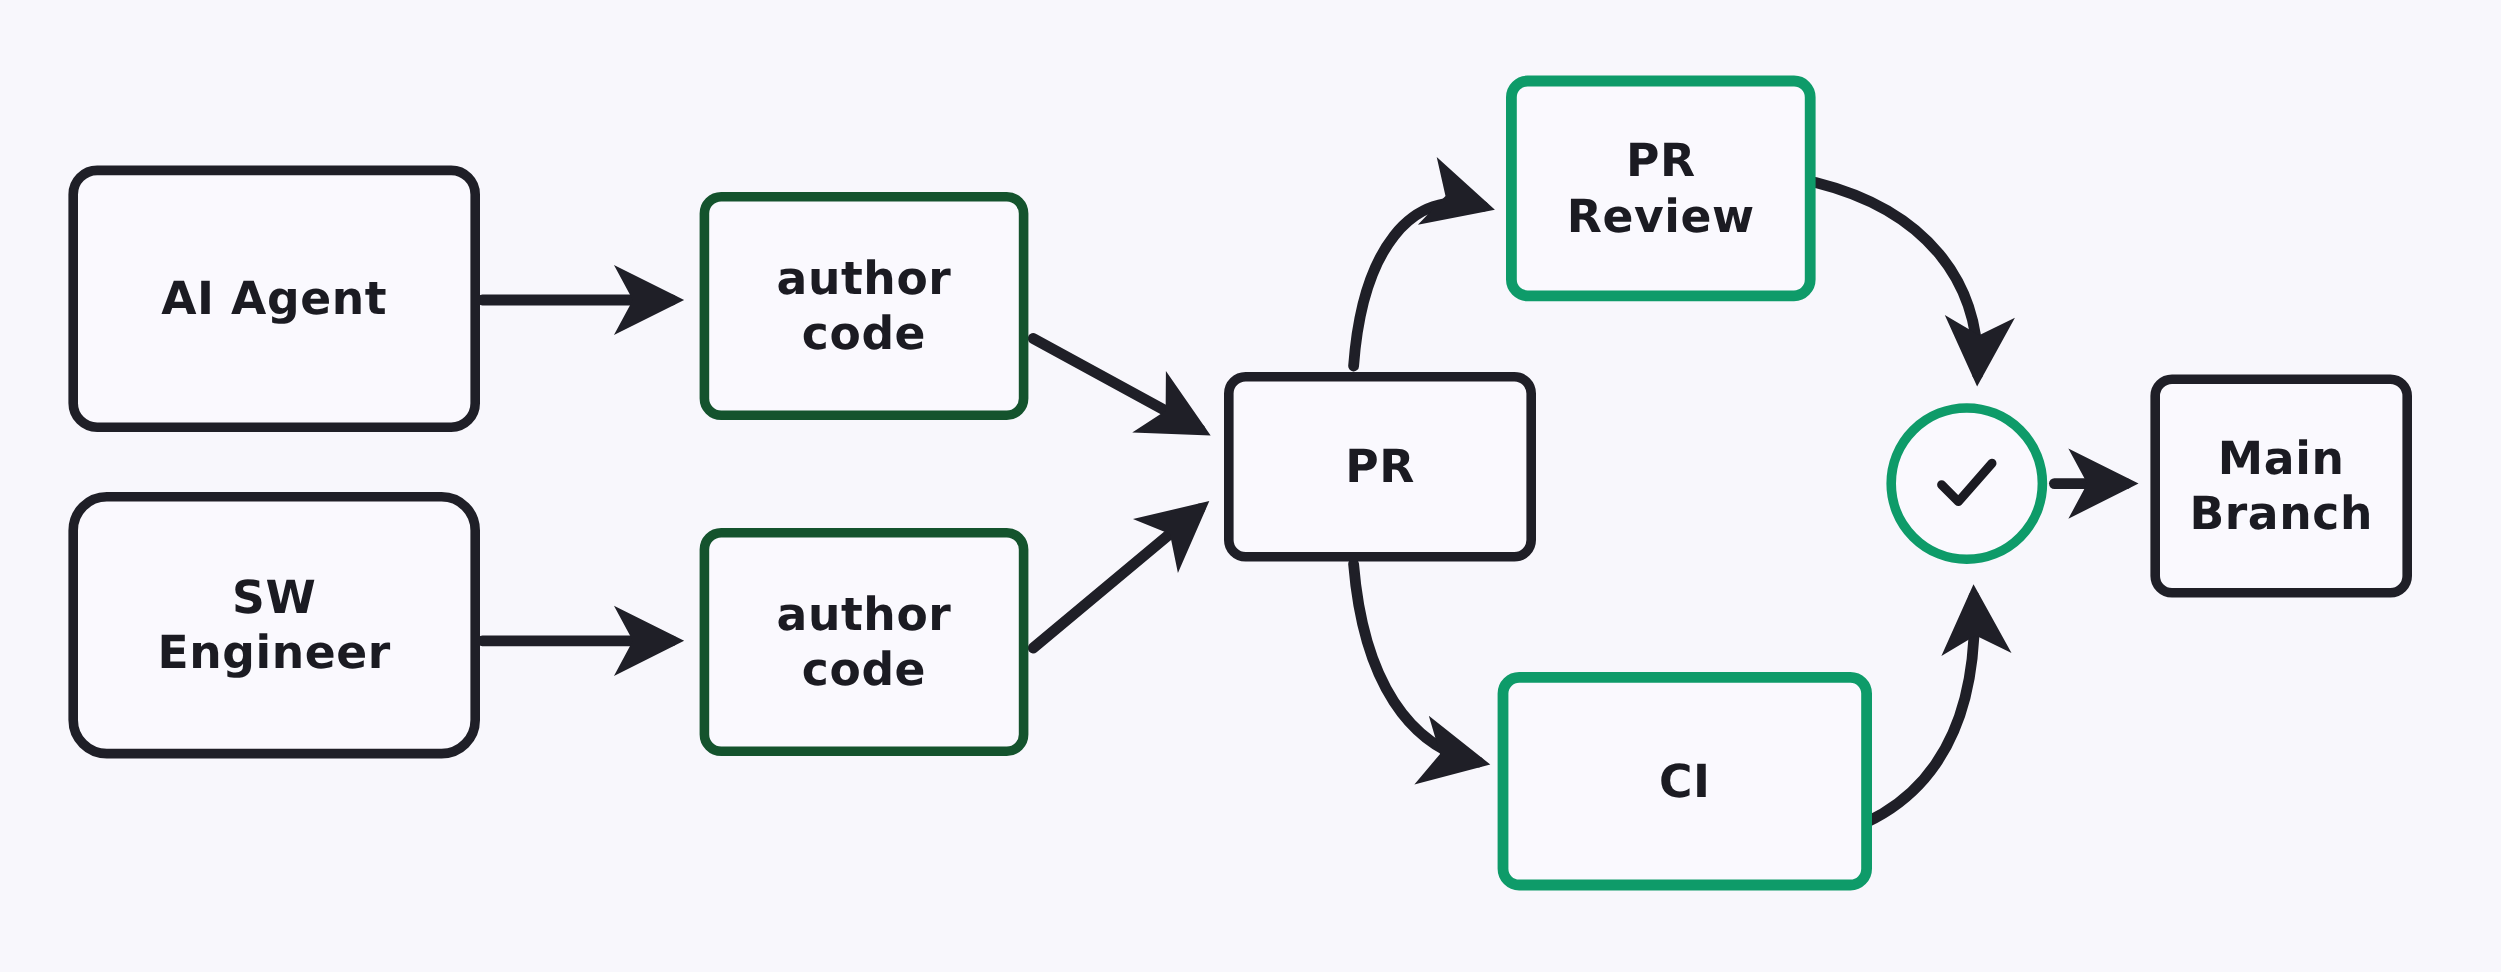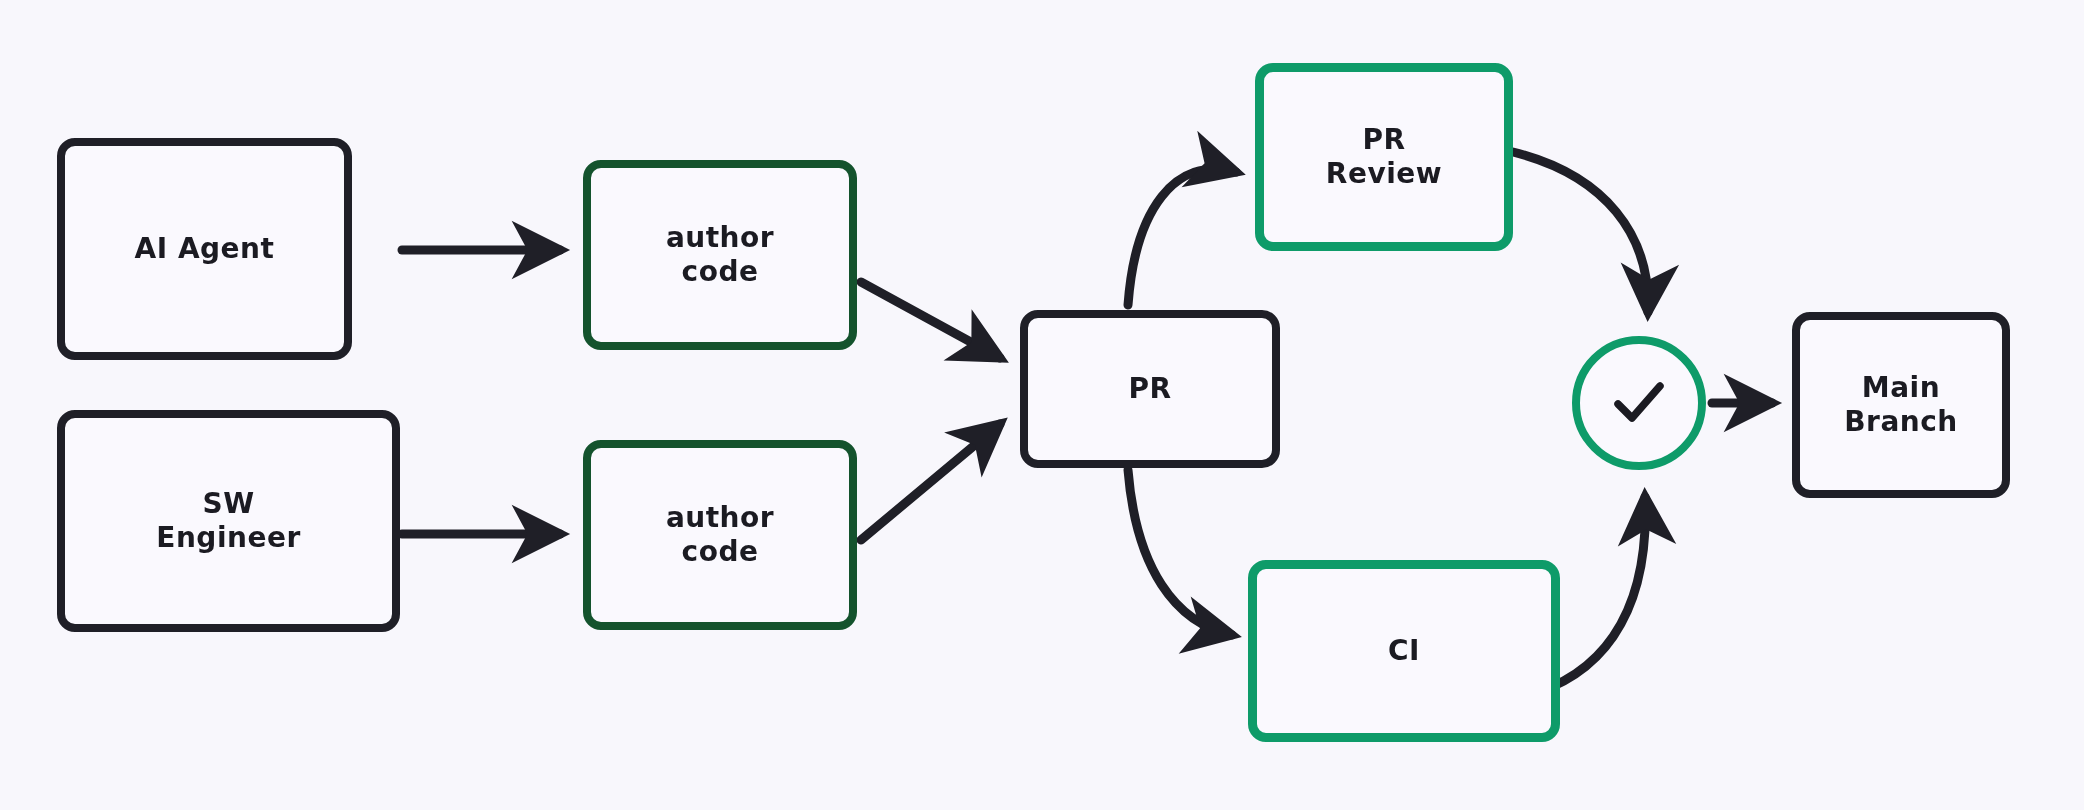--- a/index.html
+++ b/index.html
@@ -36,21 +36,21 @@
     border-radius: 18px;
     text-align: center;
     z-index: 3;
   }
   .node .label {
     font-family: "DejaVu Sans", sans-serif;
     font-weight: 700;
     color: #1b1b22;
     letter-spacing: 0.5px;
     line-height: 1.22;
-    font-size: 28px;
+    font-size: 38px;
     white-space: pre-line;
   }
   .node.dark {
     border: 8px solid #1f1f27;
   }
   .node.blue {
     border: 8px solid #14532d;
   }
   .node.green {
     border: 9px solid #0e9b69;
@@ -97,25 +97,25 @@
       <path d="M 1128 470 C 1136 568 1175 623 1232 635" marker-end="url(#arrow)"></path>
 
       <path d="M 1513 152 C 1605 175 1651 235 1648 312" marker-end="url(#arrow)"></path>
 
       <path d="M 1508 700 C 1601 683 1650 615 1645 497" marker-end="url(#arrow)"></path>
 
       <path d="M 1712 403 L 1772 403" marker-end="url(#arrow)"></path>
     </g>
   </svg>
 
-  <div class="node dark" style="left:57px; top:138px; width:295px; height:222px;">
+  <div class="node dark" style="left:57px; top:138px; width:343px; height:222px;border-radius:24px;">
     <span class="label">AI Agent</span>
   </div>
 
-  <div class="node dark" style="left:57px; top:410px; width:343px; height:222px;">
+  <div class="node dark" style="left:57px; top:410px; width:343px; height:222px;border-radius:32px;">
     <span class="label">SW
 Engineer</span>
   </div>
 
   <div class="node blue" style="left:583px; top:160px; width:274px; height:190px;">
     <span class="label">author
 code</span>
   </div>
 
   <div class="node blue" style="left:583px; top:440px; width:274px; height:190px;">

